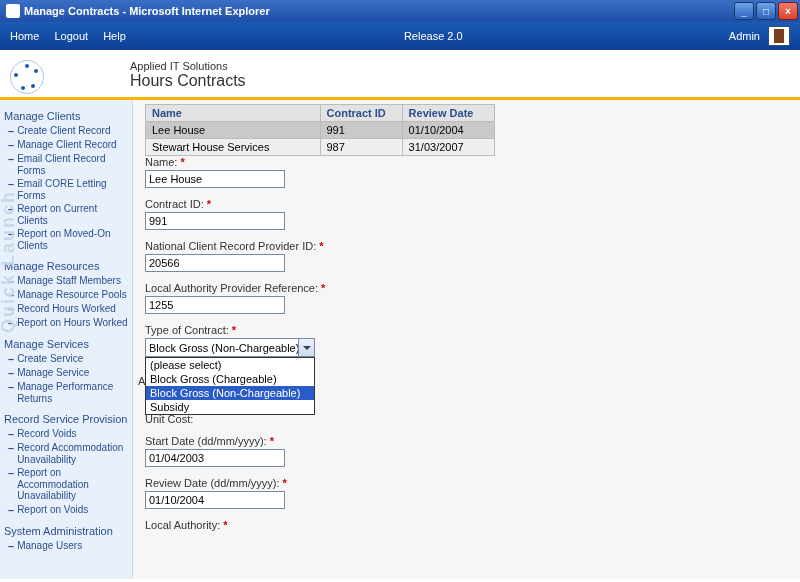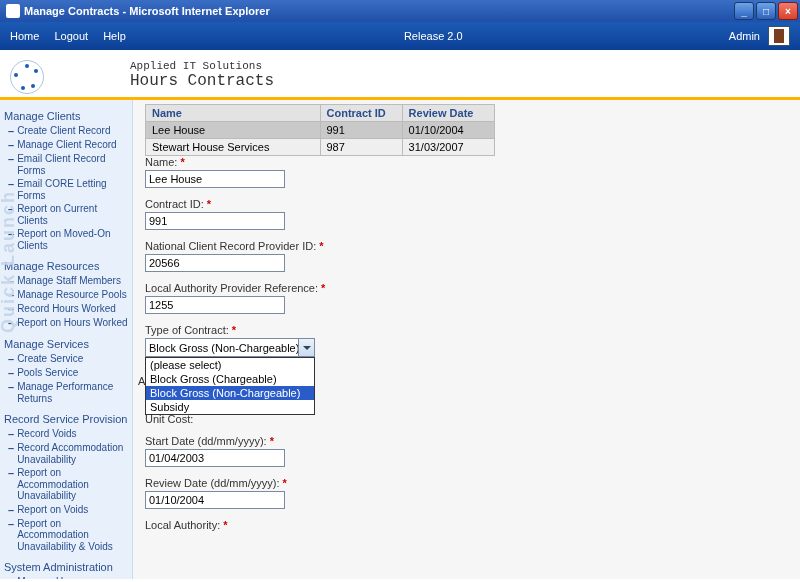--- a/index.html
+++ b/index.html
@@ -17,21 +17,21 @@
 .menubar .m-right { display:flex; align-items:center; }
 .menubar .m-right a { color:#fff; text-decoration:none; margin-right:8px; }
 .menubar .door { width:22px; height:20px; background:#fff; border:1px solid #356; display:flex; align-items:center; justify-content:center; }
 .menubar .door span { display:block; width:10px; height:14px; background:#7a3e1e; }
 
 .header { height: 50px; padding: 6px 10px 0 10px; display:flex; border-bottom: 3px solid #ffb300; background:#fff; }
 .header .logo { width:120px; display:flex; align-items:center; }
 .header .logo .circle { width:34px; height:34px; border:1px solid #a8c5e6; border-radius:50%; position:relative; display:flex; align-items:center; justify-content:center; }
 .header .logo .circle .dot { width:4px; height:4px; background:#1c5bb5; border-radius:50%; position:absolute; }
 .header .logo .circle .d1{top:3px; left:14px;} .d2{top:8px; right:5px;} .d3{bottom:5px; right:8px;} .d4{bottom:3px; left:10px;} .d5{top:12px; left:3px;}
-.header .titles { padding-top:4px;font-family:Liberation Mono, monospace; }
+.header .titles { padding-top:4px; }
 .header .app-name { font-size:11px; color:#333; }
 .header .page-title { font-size:16px; color:#333; }
 
 .layout { display:flex; height: 479px; }
 
 .sidebar { width:133px; background:#e8f1fb; border-right:1px solid #c9dcef; padding: 2px 4px 4px 4px; overflow:hidden; position:relative; }
 .sidebar .ql { position:absolute; left:-2px; top:90px; writing-mode:vertical-rl; transform:rotate(180deg); color:#c7d7ea; font-size:18px; font-weight:bold; letter-spacing:2px; pointer-events:none;}
 .sidebar .section-title { font-size:11px; font-weight:normal; color:#2a4e8f; margin-top:8px; margin-bottom:2px; }
 .sidebar ul { list-style:none; }
 .sidebar li { display:flex; align-items:flex-start; padding:1px 0; }
@@ -147,42 +147,39 @@
           <li>
             <a href="#">Report on Hours Worked</a>
           </li>
         </ul>
         <div class="section-title">Manage Services</div>
         <ul>
           <li>
             <a href="#">Create Service</a>
           </li>
           <li>
-            <a href="#">Pools Service</a>
+            <a href="#">Manage Service</a>
           </li>
           <li>
             <a href="#">Manage Performance Returns</a>
           </li>
         </ul>
         <div class="section-title">Record Service Provision</div>
         <ul>
           <li>
             <a href="#">Record Voids</a>
           </li>
           <li>
             <a href="#">Record Accommodation Unavailability</a>
           </li>
           <li>
             <a href="#">Report on Accommodation Unavailability</a>
           </li>
           <li>
             <a href="#">Report on Voids</a>
-          </li>
-          <li>
-            <a href="#">Report on Accommodation Unavailability &amp; Voids</a>
           </li>
         </ul>
         <div class="section-title">System Administration</div>
         <ul>
           <li>
             <a href="#">Manage Users</a>
           </li>
         </ul>
       </div>
   </div>

